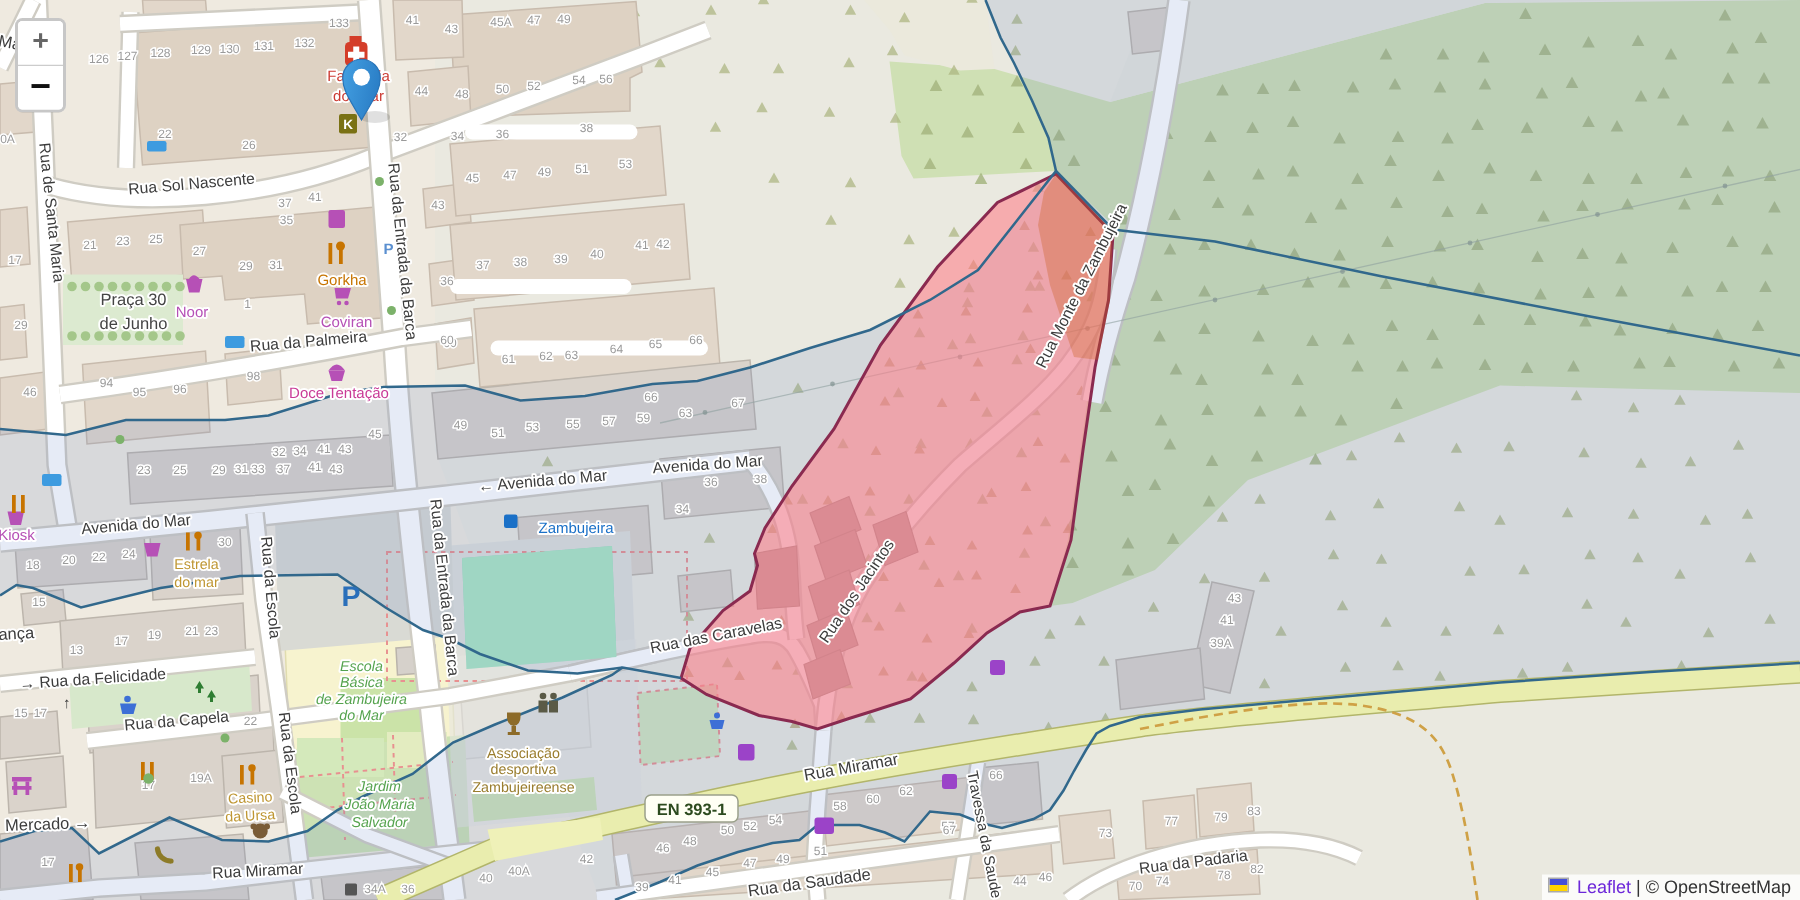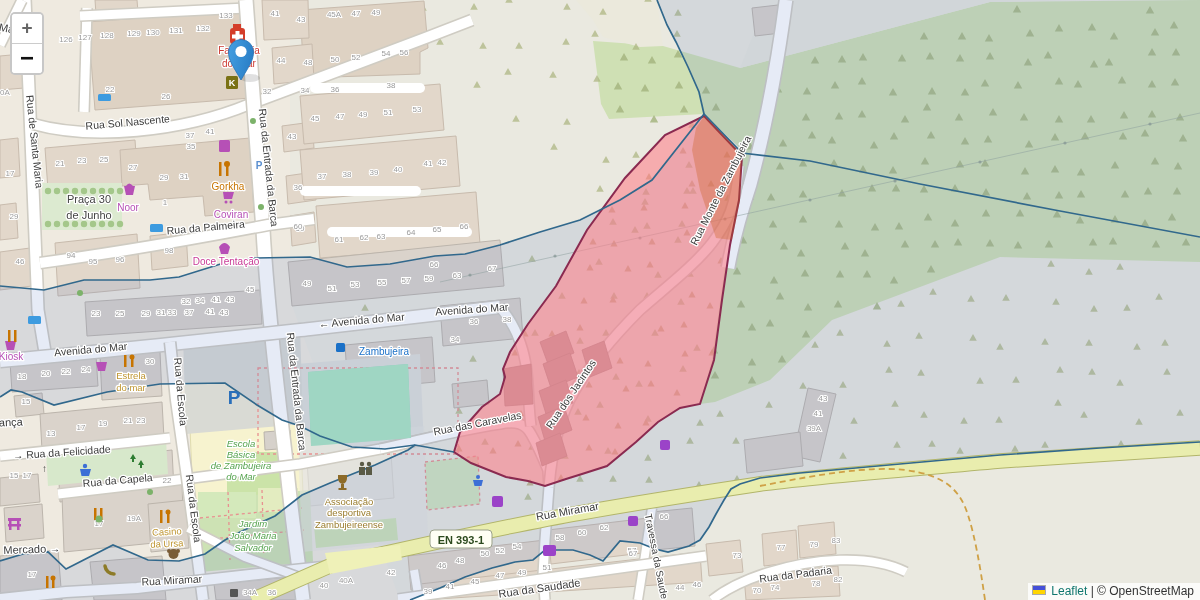--- a/index.html
+++ b/index.html
@@ -3,21 +3,21 @@
 <meta charset="utf-8">
 <style>
 html,body{margin:0;padding:0;}
 #map{position:relative;width:1200px;height:600px;overflow:hidden;font-family:"Liberation Sans",sans-serif;background:#efeae0;}
 #map svg text{font-family:"Liberation Sans",sans-serif;}
 .zoomctl{position:absolute;top:12px;left:10px;width:30px;border:2px solid rgba(0,0,0,0.22);border-radius:5px;background:#fff;z-index:10;}
 .zoomctl div{width:30px;height:29px;line-height:28px;text-align:center;font-weight:bold;background:#fff;}
 .zoomctl .zin{border-bottom:1px solid #ccc;border-radius:3px 3px 0 0;color:#666;font-size:19px;}
 .zoomctl .zout{border-radius:0 0 3px 3px;color:#111;font-size:24px;}
 .attr{position:absolute;right:0;bottom:0;background:rgba(255,255,255,0.8);font-size:12px;color:#333;padding:1px 6px 2px 4px;z-index:10;white-space:nowrap;}
-.attr a{color:#0f766e;text-decoration:none;}
+.attr a{color:#6d28d9;text-decoration:none;}
 .flag{display:inline-block;width:12px;height:8px;position:relative;top:0px;margin-right:2px;border:0.5px solid #aaa;background:linear-gradient(#4550d8 50%,#ffd500 50%);}
 </style>
 </head>
 <body>
 
 <div id="map">
 <svg width="1200" height="600" viewBox="0 0 1200 600">
 
 <rect x="0" y="0" width="1200" height="600" fill="#efeae0"></rect>
 

